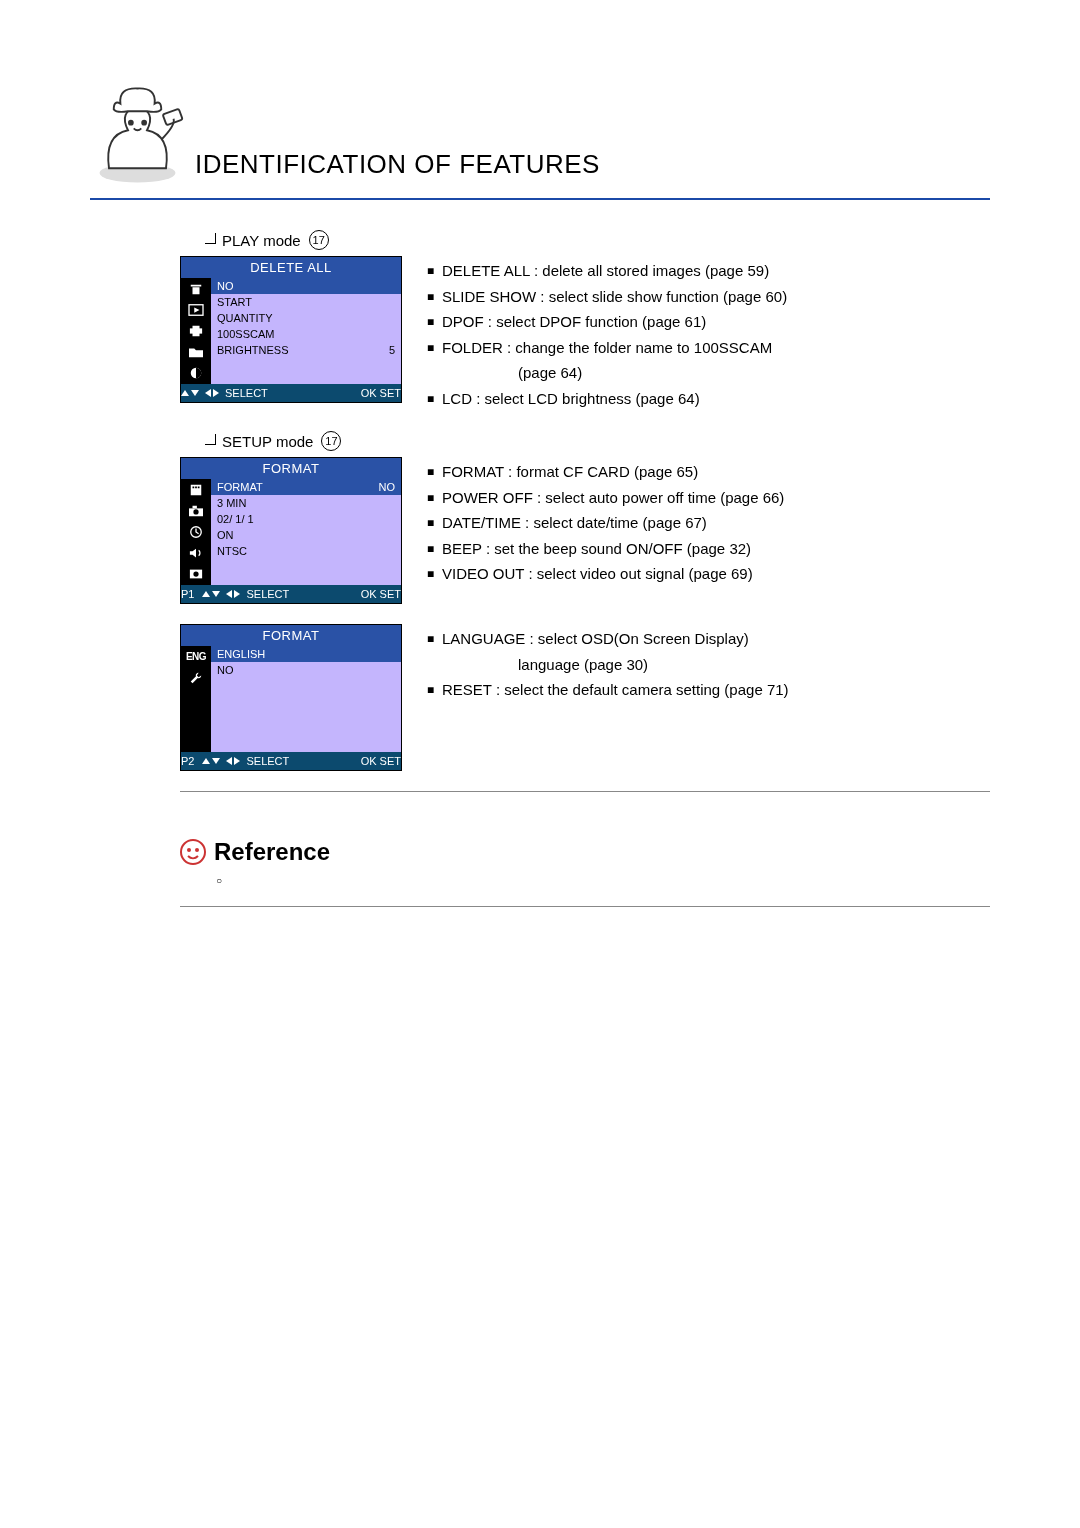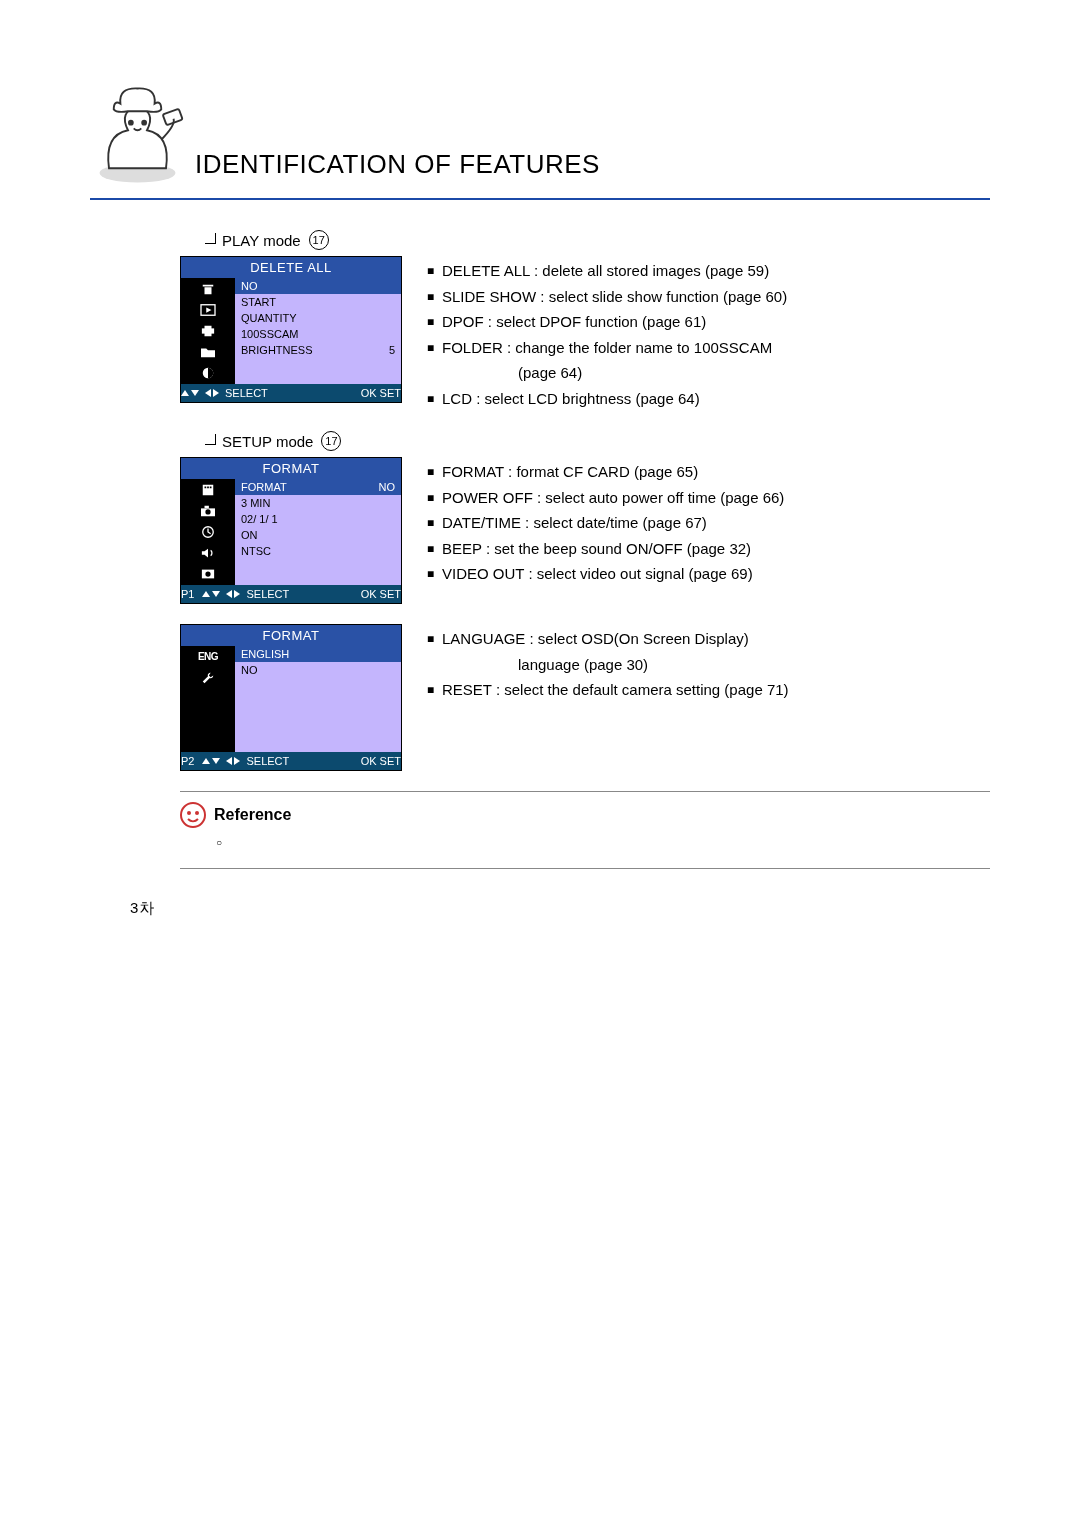--- a/index.html
+++ b/index.html
@@ -87,21 +87,21 @@
   }
   .screen-body {
     display: flex;
   }
   .iconcol {
     width: 30px;
     background: #000;
     display: flex;
     flex-direction: column;
     align-items: center;
-    padding: 2px 12px;
+    padding: 2px 0;
     gap: 4px;
   }
   .iconcol .ico {
     width: 22px;
     height: 17px;
     display: inline-flex;
     align-items: center;
     justify-content: center;
     color: #fff;
     font-size: 11px;
@@ -177,22 +177,23 @@
   .refbox {
     margin: 20px 0 0 90px;
     border-top: 1px solid #888;
     border-bottom: 1px solid #888;
     padding: 10px 0 18px 0;
   }
   .ref-head {
     display: flex;
     align-items: center;
     gap: 8px;
-    font-size: 16px;
+    font-size: 24px;
     font-weight: 700;
+    margin-top: 36px;
   }
   .ref-head .ricon {
     width: 26px;
     height: 26px;
   }
   .ref-body {
     font-size: 15px;
     margin: 6px 0 0 36px;
     display: flex;
     gap: 6px;
@@ -503,15 +504,14 @@
             <path d="M8 17c3 3 7 3 10 0" stroke="#c33" stroke-width="2" fill="none"></path>
           </svg>
       </span>
       <span>Reference</span>
     </div>
     <div class="ref-body">
       <span class="circ">○</span>
     </div>
   </div>
 
-  <div class="pagenum">3차</div>
 
 </div>
 
 </body></html>

